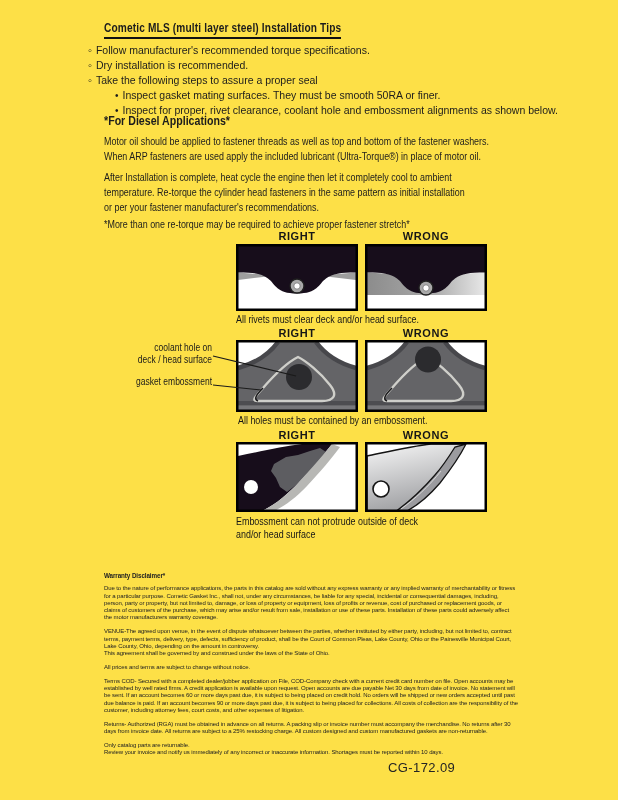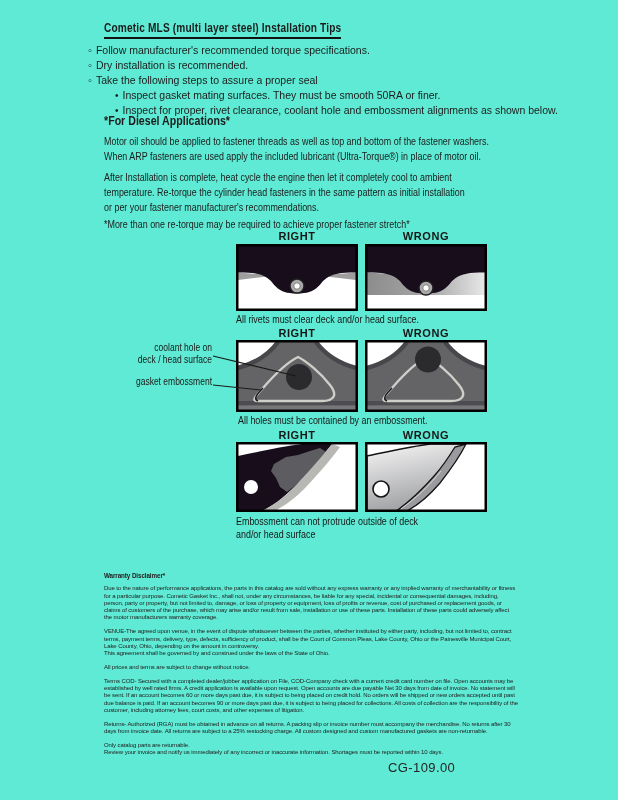--- a/index.html
+++ b/index.html
@@ -10,21 +10,21 @@
     --panel_edge_gray:#47474b;
     --embossment_line:#cfcfca;
     --coolant_hole:#2b2b2e;
     --band_light:#b7b7b4;
     --blob_gray:#5d5d61;
     --emboss_band_gray:#9b9b9f;
   }
   *{margin:0;padding:0;box-sizing:border-box;}
   html,body{background:#ffffff;}
   .page{
-    position:relative;width:618px;height:800px;background:#5eead4;overflow:hidden;
+    position:relative;width:618px;height:800px;background:#fde047;overflow:hidden;
     font-family:"Liberation Sans","DejaVu Sans",sans-serif;color:var(--ink);
   }
   .abs{position:absolute;}
   .condense{transform:scaleX(0.85);transform-origin:0 0;}
   .condense-r{transform:scaleX(0.85);transform-origin:100% 0;}
 
   .doc-title{
     left:104px;top:20px;font-size:13.5px;font-weight:bold;letter-spacing:0.2px;
     border-bottom:2px solid #111;padding-bottom:2px;white-space:nowrap;
     transform:scaleX(0.75);transform-origin:0 0;
@@ -188,15 +188,15 @@
     <p>Due to the nature of performance applications, the parts in this catalog are sold without any express warranty or any implied warranty of merchantability or fitness for a particular purpose.  Cometic Gasket Inc., shall not, under any circumstances, be liable for any special, incidental or consequential damages, including, person, party or property, but not limited to, damage, or loss of property or equipment, loss of profits or revenue, cost of purchased or replacement goods, or claims of customers of the purchase, which may arise and/or result from sale, installation or use of these parts.  Installation of these parts could adversely affect the motor manufacturers warranty coverage.</p>
     <p>VENUE-The agreed upon venue, in the event of dispute whatsoever between the parties, whether instituted by either party, including, but not limited to, contract terms, payment terms, delivery, type, defects, sufficiency of product, shall be the Court of Common Pleas, Lake County, Ohio or the Painesville Municipal Court, Lake County, Ohio, depending on the amount in controversy.
 This agreement shall be governed by and construed under the laws of the State of Ohio.</p>
     <p>All prices and terms are subject to change without notice.</p>
     <p>Terms COD- Secured with a completed dealer/jobber application on File, COD-Company check with a current credit card number on file.  Open accounts may be established by well rated firms.  A credit application is available upon request.  Open accounts are due payable Net 30 days from date of invoice.  No statement will be sent.  If an account becomes 60 or more days past due, it is subject to being placed on credit hold.  No orders will be shipped or new orders accepted until past due balance is paid.  If an account becomes 90 or more days past due, it is subject to being placed for collections.  All costs of collection are the responsibility of the customer, including attorney fees, court costs, and other expenses of litigation.</p>
     <p>Returns- Authorized (RGA) must be obtained in advance on all returns.  A packing slip or invoice number must accompany the merchandise.  No returns after 30 days from invoice date.  All returns are subject to a 25% restocking charge.  All custom designed and custom manufactured gaskets are non-returnable.</p>
     <p>Only catalog parts are returnable.
 Review your invoice and notify us immediately of any incorrect or inaccurate information.  Shortages must be reported within 10 days.</p>
   </div>
 
-  <div class="abs page-code">CG-109.00</div>
+  <div class="abs page-code">CG-172.09</div>
 
 </div>
 
 </body></html>

